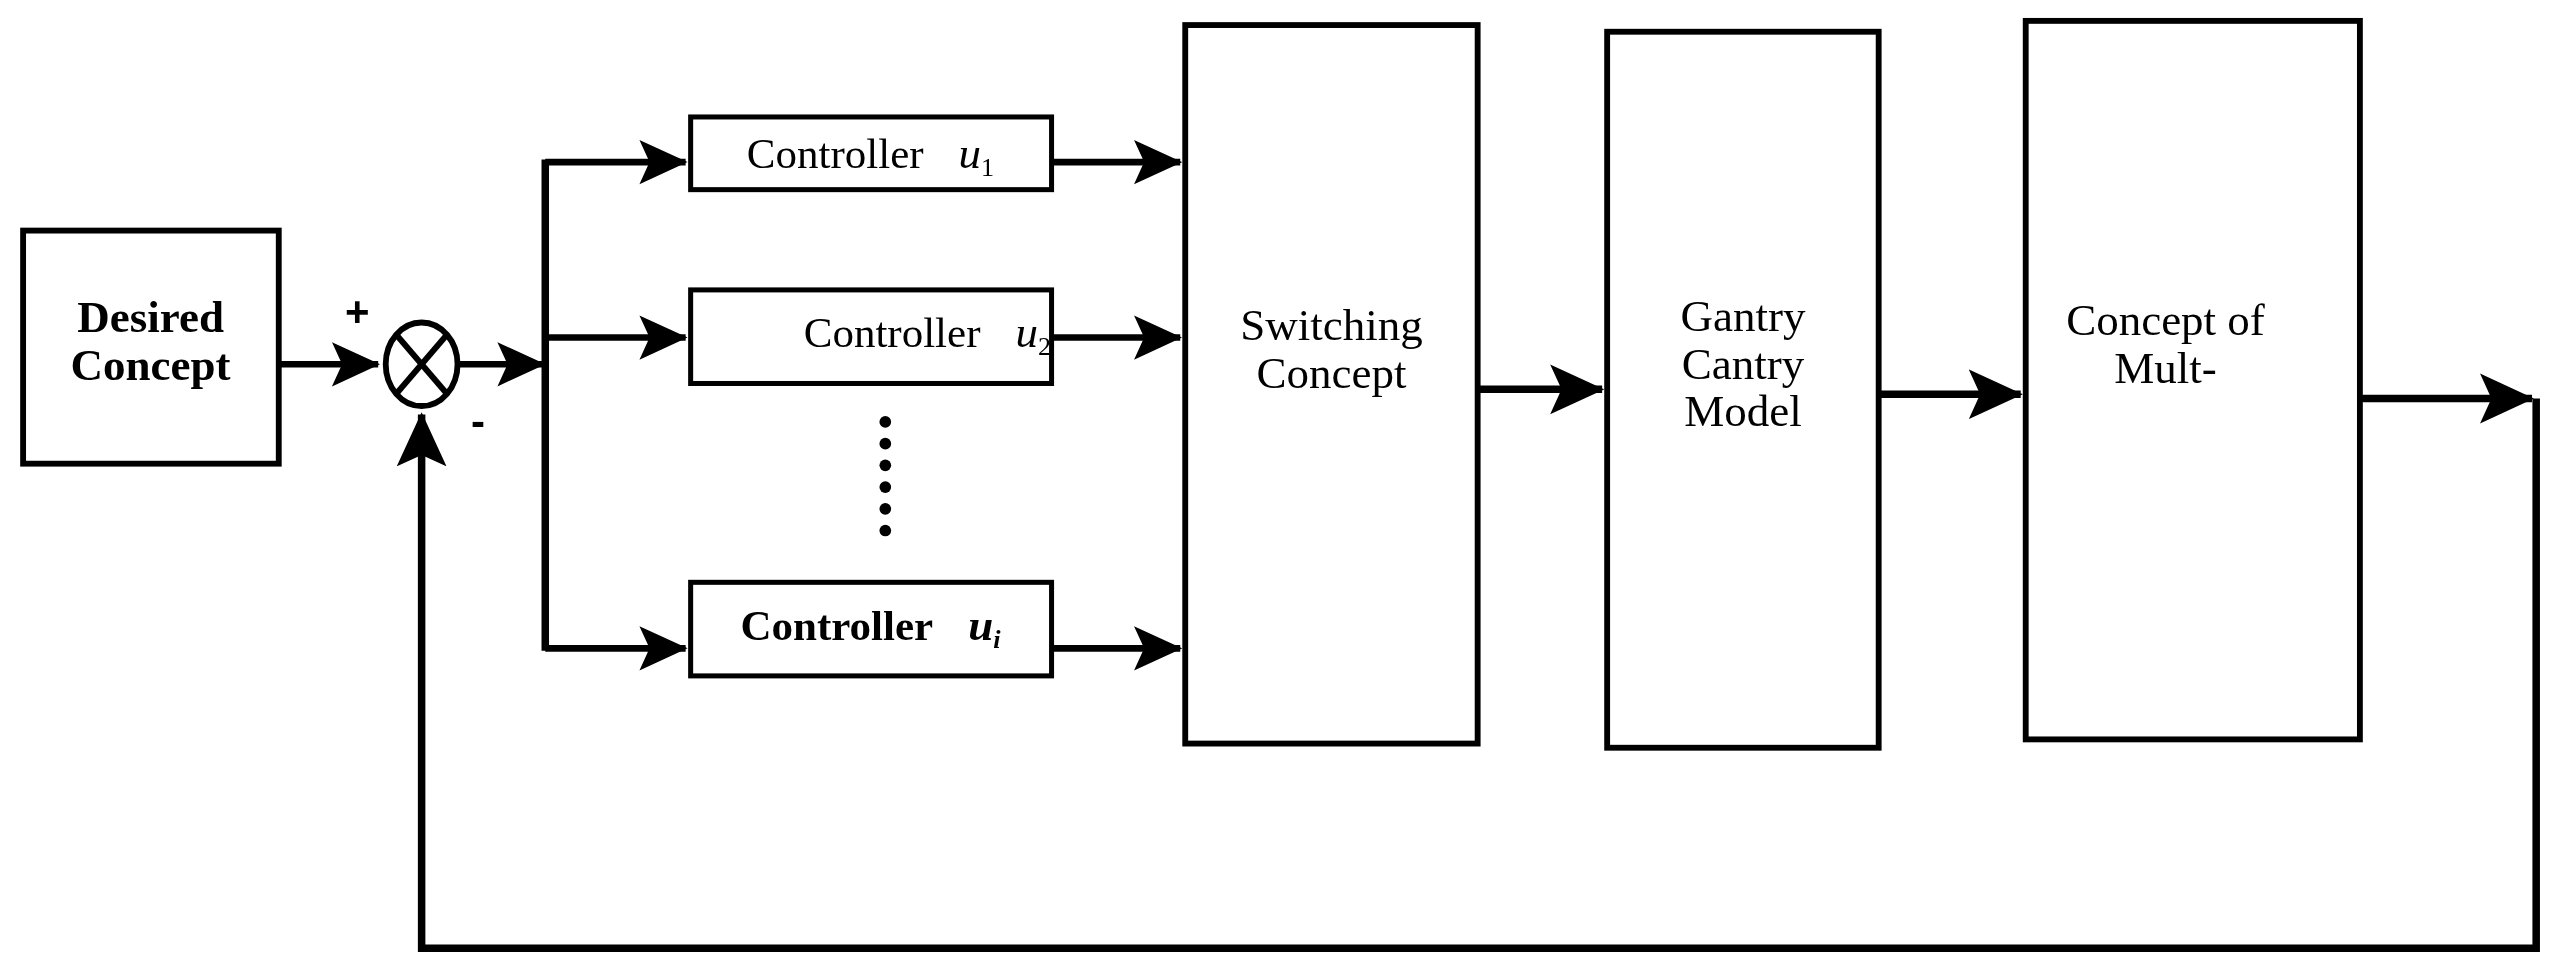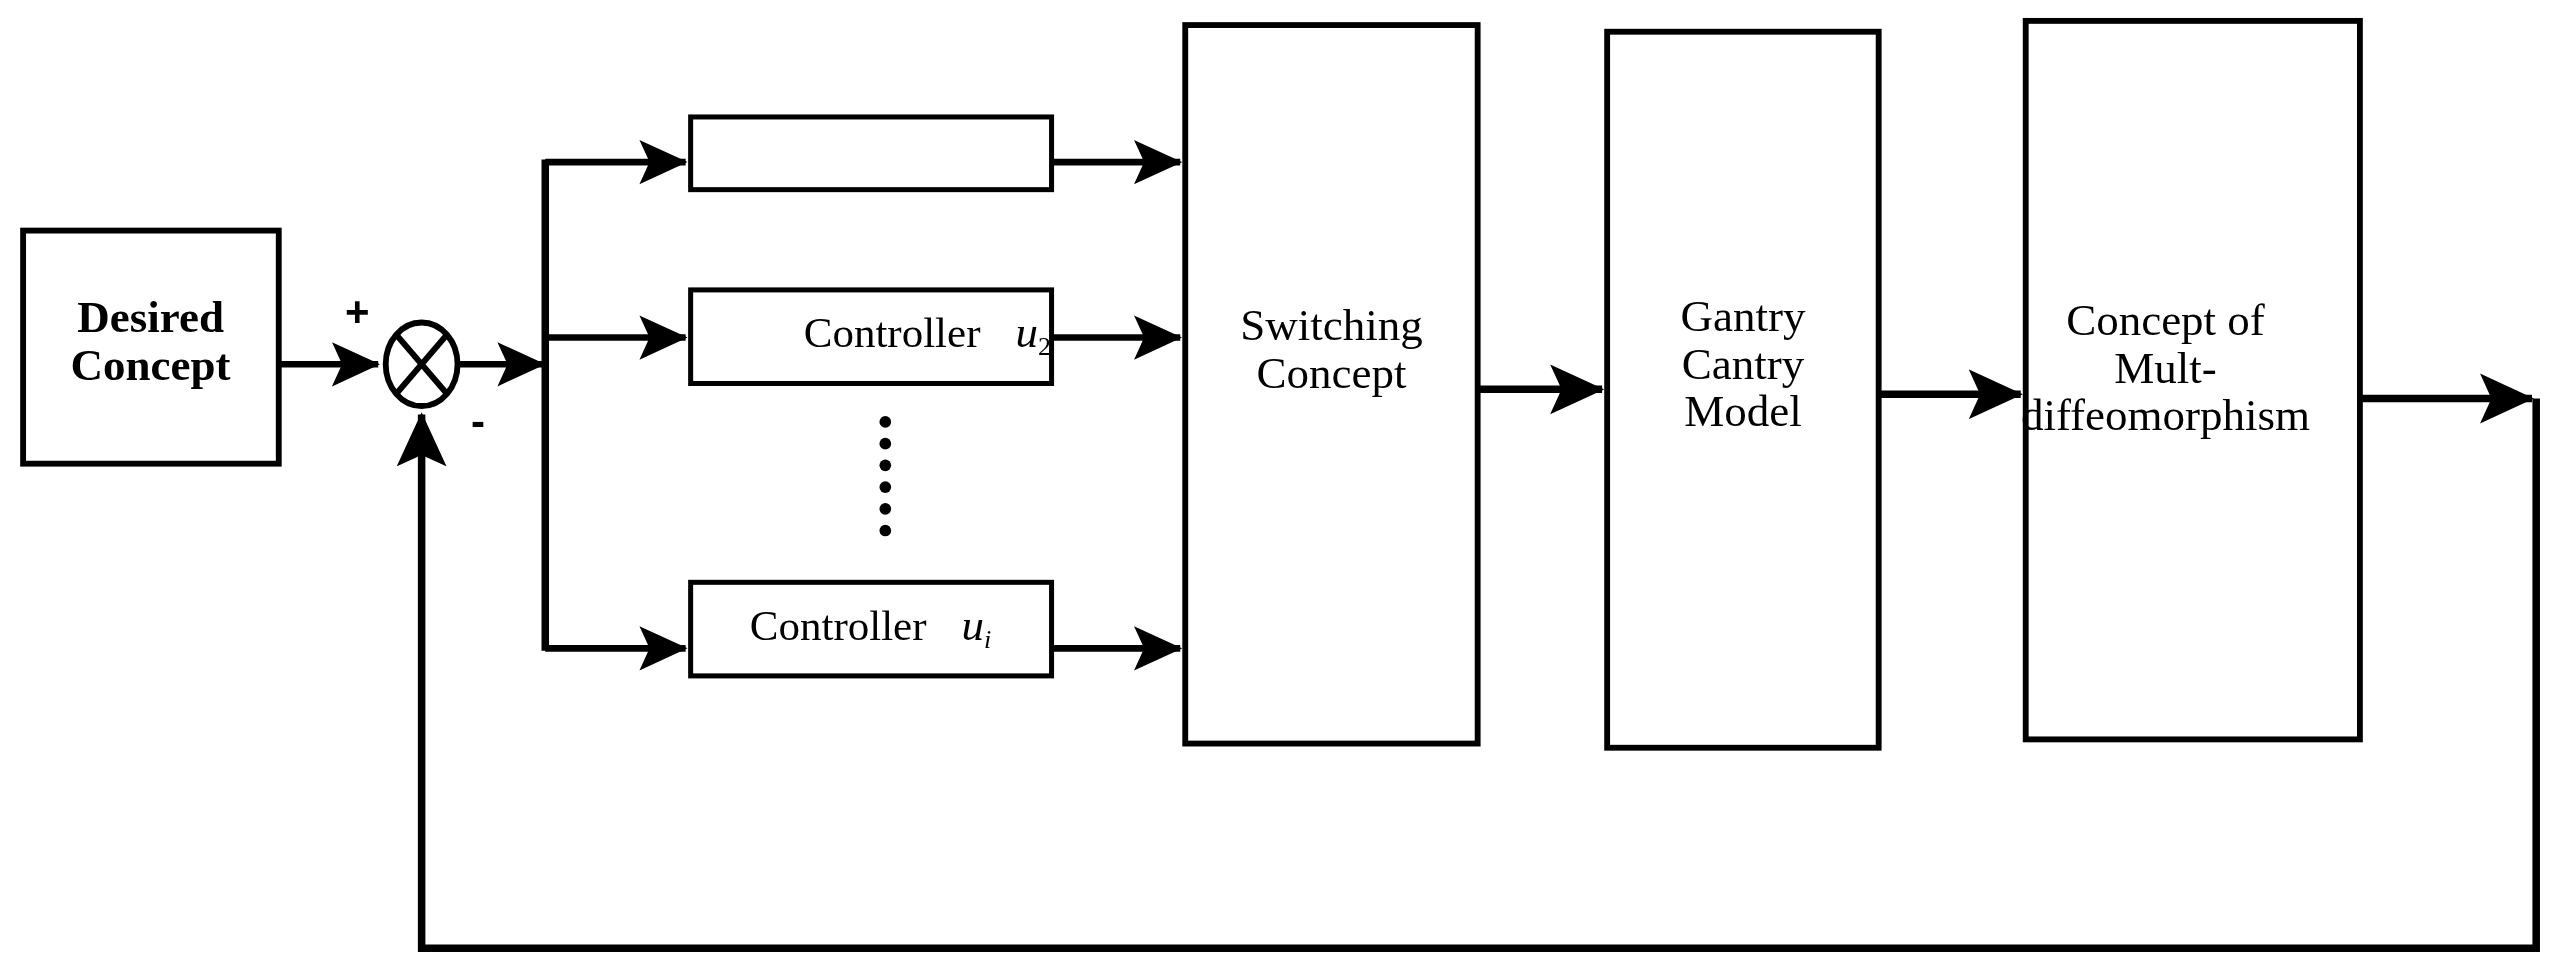--- a/index.html
+++ b/index.html
@@ -125,25 +125,26 @@
     <circle class="dot" cx="1059" cy="583" r="7"></circle>
     <circle class="dot" cx="1059" cy="609" r="7"></circle>
     <circle class="dot" cx="1059" cy="635" r="7"></circle>
   </svg>
 
   <div class="lbl lbl-big" style="left:22.6px; top:294px; width:256px;font-weight:bold;"><span>Desired</span><br><span>Concept</span></div>
 
   <div class="sign" style="left:345px; top:291px;"><span>+</span></div>
   <div class="sign" style="left:471px; top:401px;"><span>-</span></div>
 
+  <div class="lbl lbl-ctrl" style="left:690px; top:130px; width:361px;"><span>Controller</span><span style="display:inline-block;width:35px;"></span><span class="uvar"><span>u</span><sub>1</sub></span></div>
 
   <div class="lbl lbl-ctrl" style="left:690px; top:309px; width:361px;text-align:right;"><span>Controller</span><span style="display:inline-block;width:35px;"></span><span class="uvar"><span>u</span><sub>2</sub></span></div>
 
-  <div class="lbl lbl-ctrl" style="left:690px; top:602px; width:361px;"><span>Controller</span><span style="display:inline-block;width:35px;"></span><span class="uvar"><span>u</span><sub class="ital">i</sub></span></div>
+  <div class="lbl lbl-ctrl" style="left:690px; top:602px; width:361px;font-weight:bold;"><span>Controller</span><span style="display:inline-block;width:35px;"></span><span class="uvar"><span>u</span><sub class="ital">i</sub></span></div>
 
   <div class="lbl lbl-big" style="left:1185px; top:302px; width:293px;"><span>Switching</span><br><span>Concept</span></div>
 
   <div class="lbl lbl-big" style="left:1607px; top:293px; width:272px;"><span>Gantry</span><br><span>Cantry</span><br><span>Model</span></div>
 
-  <div class="lbl lbl-big" style="left:1990px; top:297px; width:351px;"><span>Concept of</span><br><span>Mult-</span><br><span>diffeomorphism</span></div>
+  <div class="lbl lbl-big" style="left:1990px; top:297px; width:351px;"><span>Concept of</span><br><span>Mult-</span><br></div>
 
 </div>
 
 
 </body></html>

